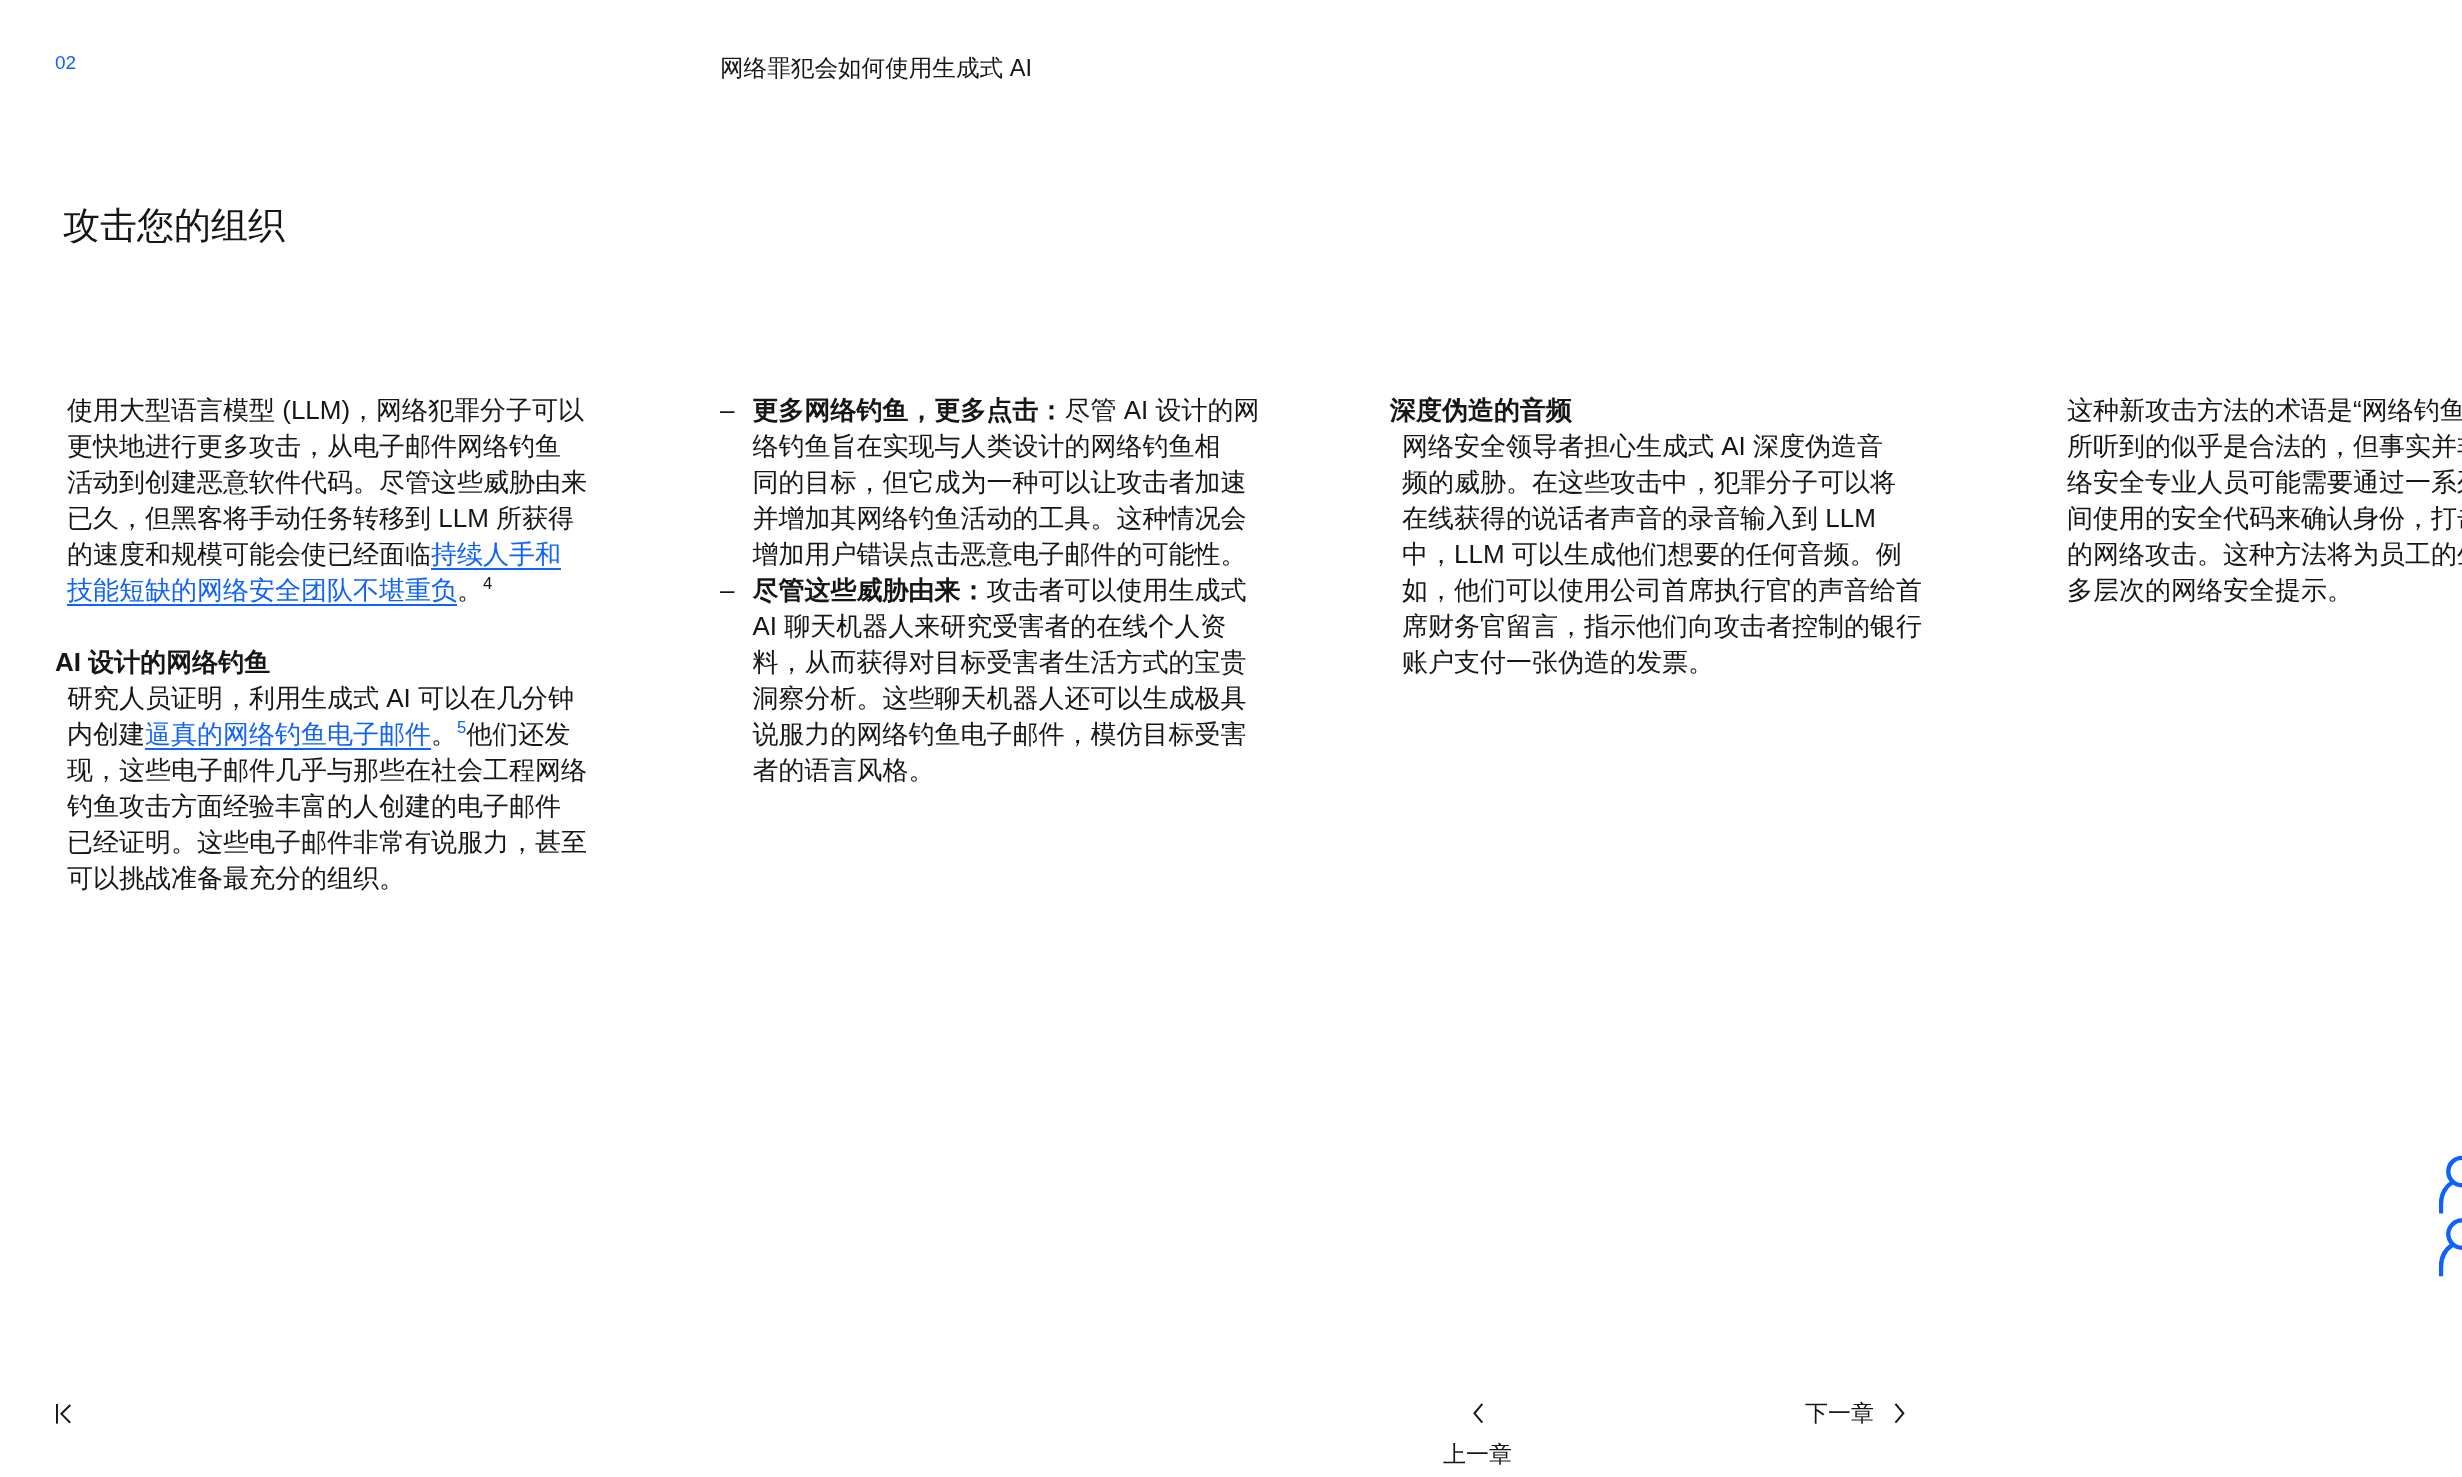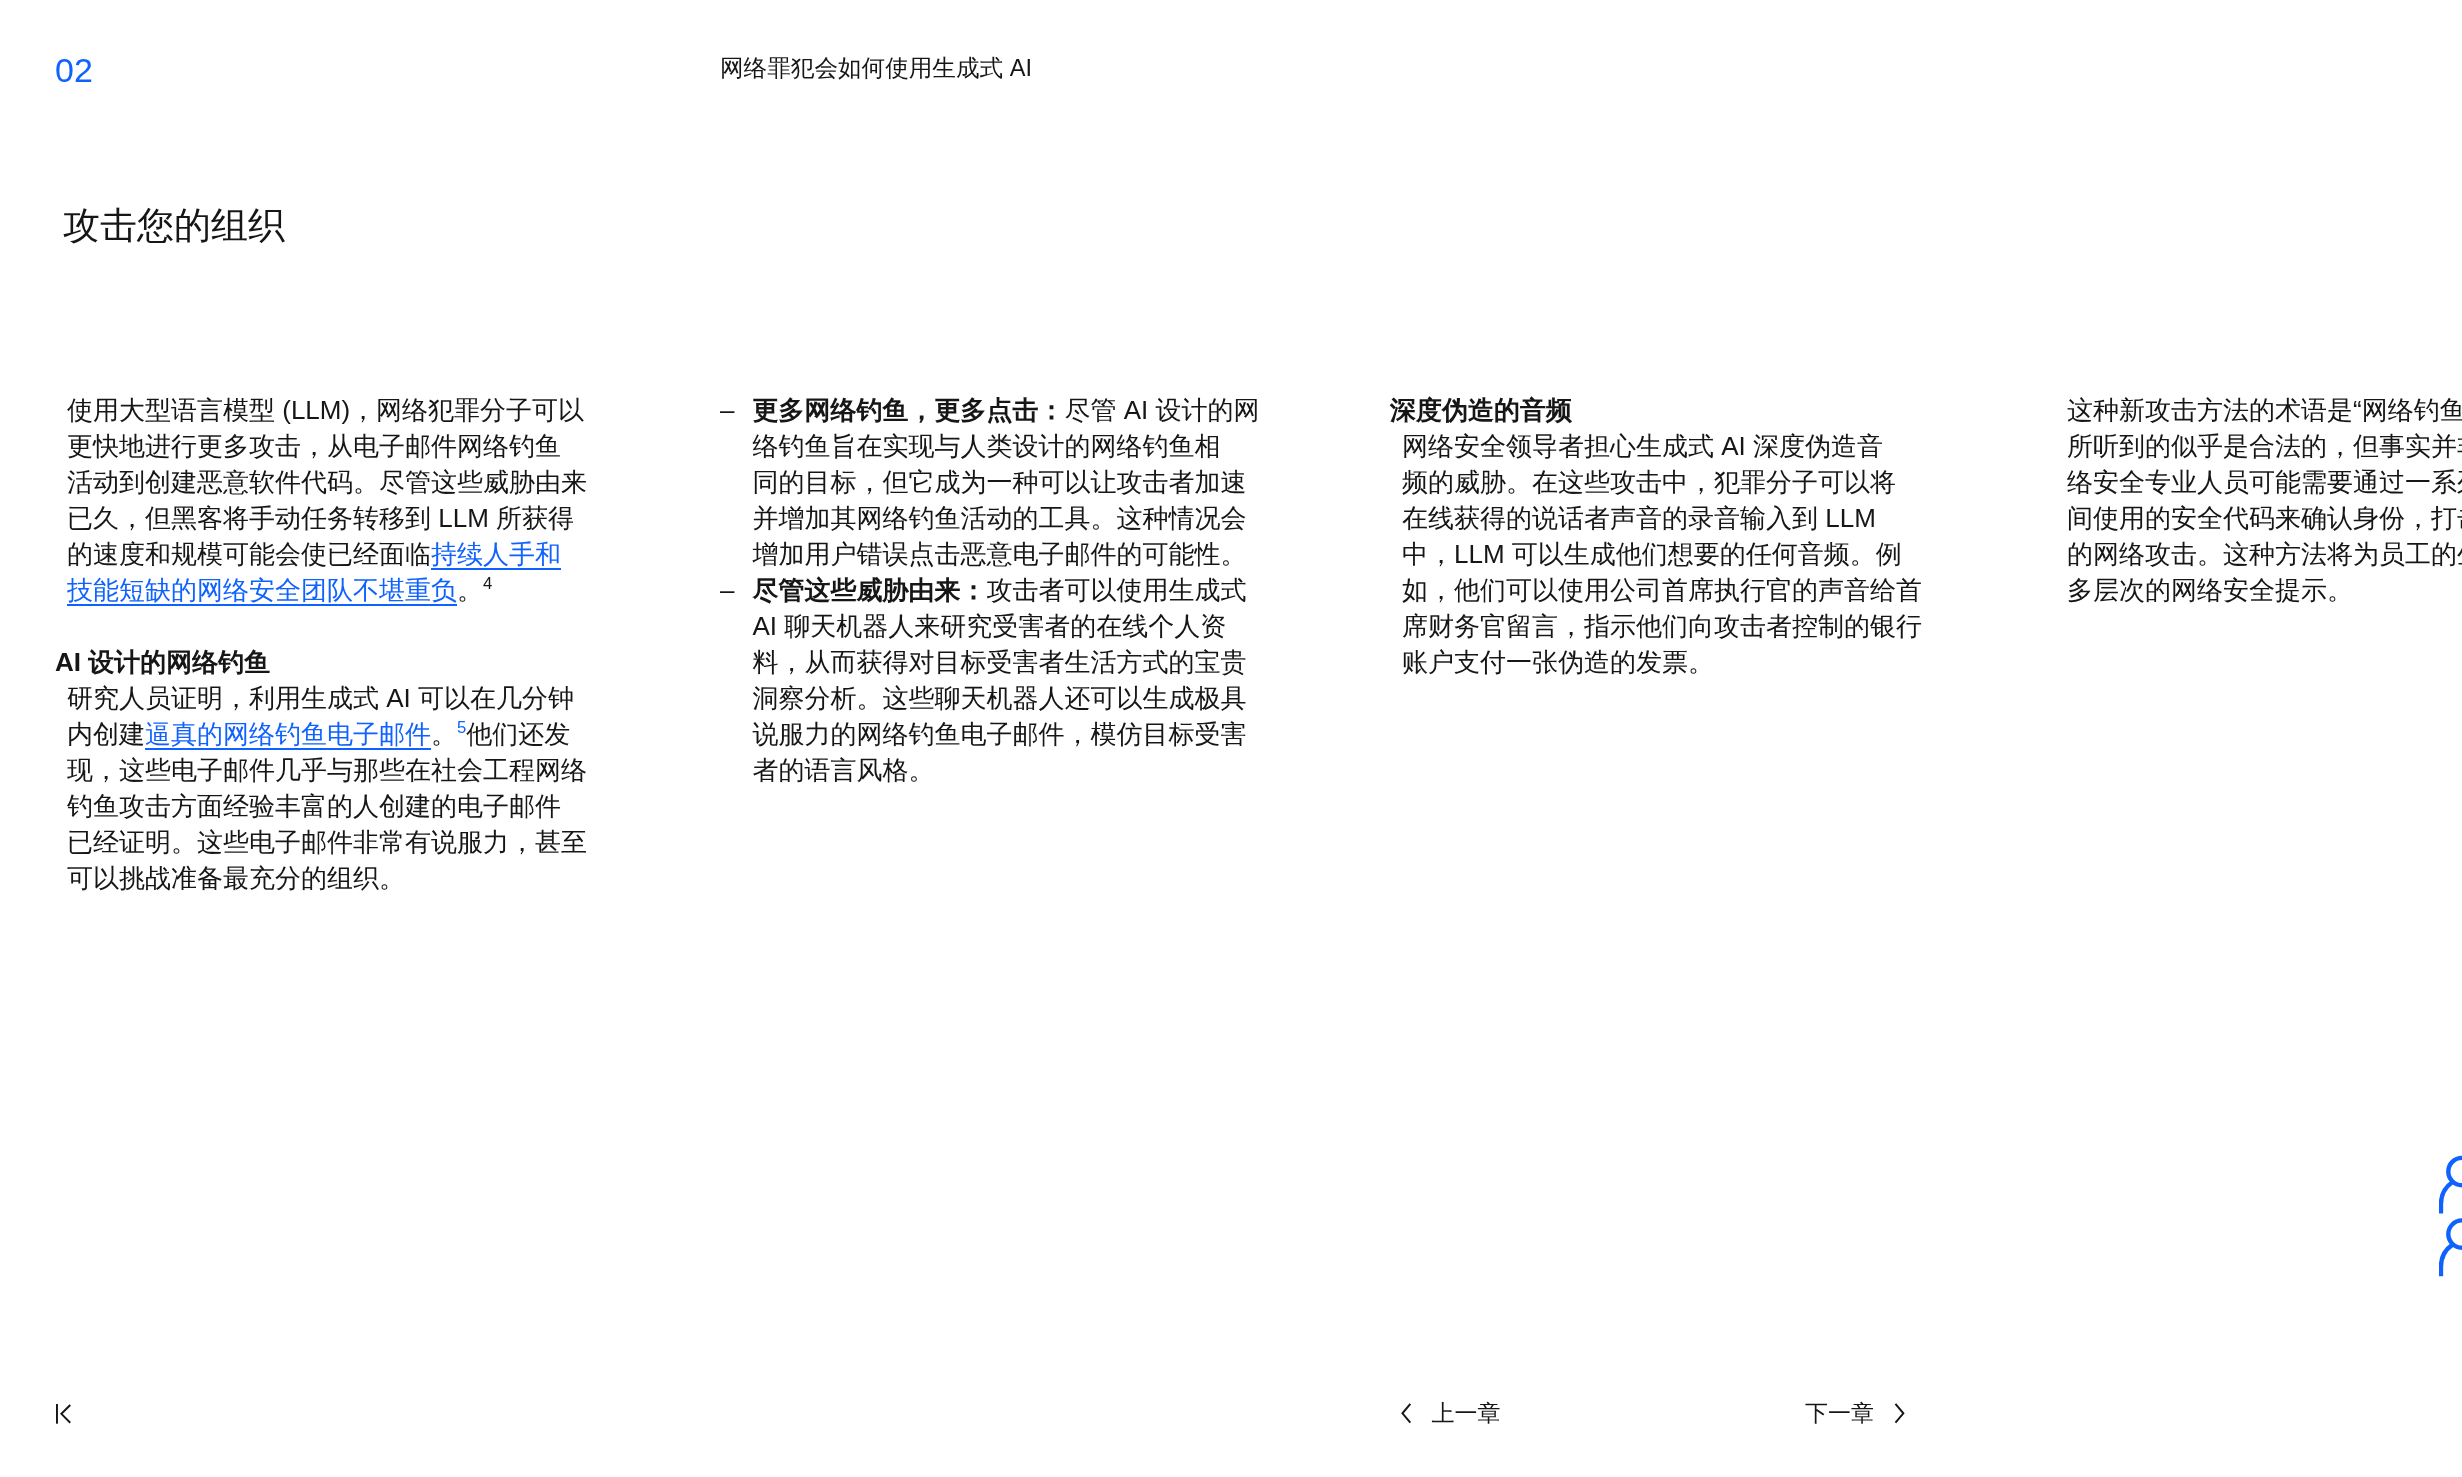--- a/index.html
+++ b/index.html
@@ -2,38 +2,38 @@
 <html style="font-size:7.9px"><head>
 <meta charset="utf-8">
 <style>
   html,body{margin:0;padding:0;}
   body{
     width:2626px;height:1477px;position:relative;overflow:hidden;
     background:#ffffff;color:#161616;
     font-family:"Liberation Sans","DejaVu Sans",sans-serif;
   }
   .abs{position:absolute;}
-  .chapter-number{left:55px;top:53px;font-size:34px;line-height:1;color:#0f62fe;}
+  .chapter-number{left:55px;top:53px;font-size:19px;line-height:1;color:#0f62fe;}
   .running-header{left:720px;top:57px;font-size:23.6px;line-height:1;color:#161616;}
   .section-title{left:54px;top:196px;font-size:37px;font-weight:400;line-height:1.15;color:#161616;}
   .col{top:392px;width:566px;font-size:26px;line-height:36px;color:#161616;}
   .col1{left:55px}.col2{left:720px}.col3{left:1390px}.col4{left:2055px}
   p,h3{margin:0;padding:0;font-size:inherit;line-height:inherit;}
   .para{white-space:pre-line;margin-left:12px;}
   .gap{margin-bottom:36px;}
   h3{font-weight:700;}
   strong{font-weight:700;}
   .link{color:#0f62fe;text-decoration:underline;text-decoration-thickness:2px;text-underline-offset:5.4px;cursor:pointer;}
   sup{font-size:16.7px;line-height:0;vertical-align:super;}
   .sup-blue{color:#0f62fe;}
   .bullet-item{display:flex;align-items:flex-start;}
   .dash{flex:0 0 32.5px;width:32.5px;}
   .bullet-text{white-space:pre-line;flex:1;}
   .footer-group{top:1402px;display:flex;align-items:center;gap:18.7px;cursor:pointer;}
-  .prev-group{left:1399px;}
+  .prev-group{left:1443px;flex-direction:column;}
   .next-group{left:1805px;}
   .nav-label{font-size:23px;line-height:1;color:#161616;}
   .first-page-btn{left:55px;top:1403px;cursor:pointer;}
   .people-icon{left:2439px;top:1155px;}
   svg{display:block;}
 </style>
 </head>
 <body>
 
 <div class="abs chapter-number">02</div>

